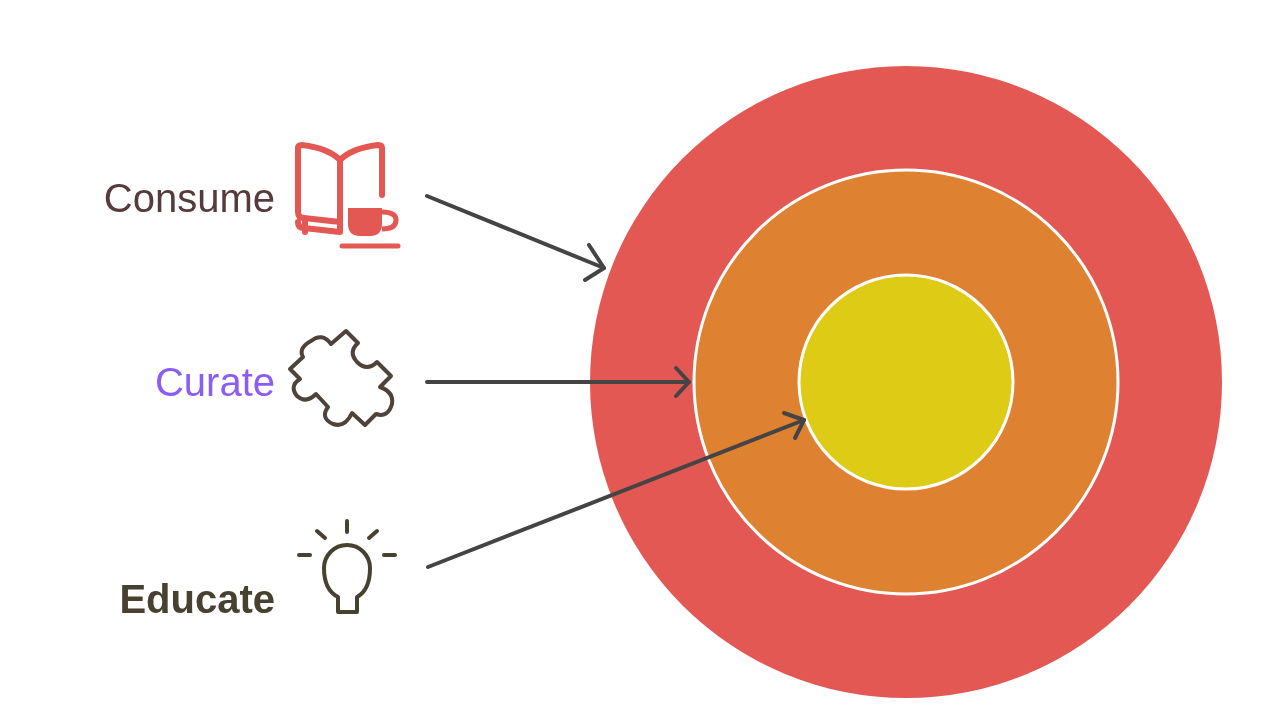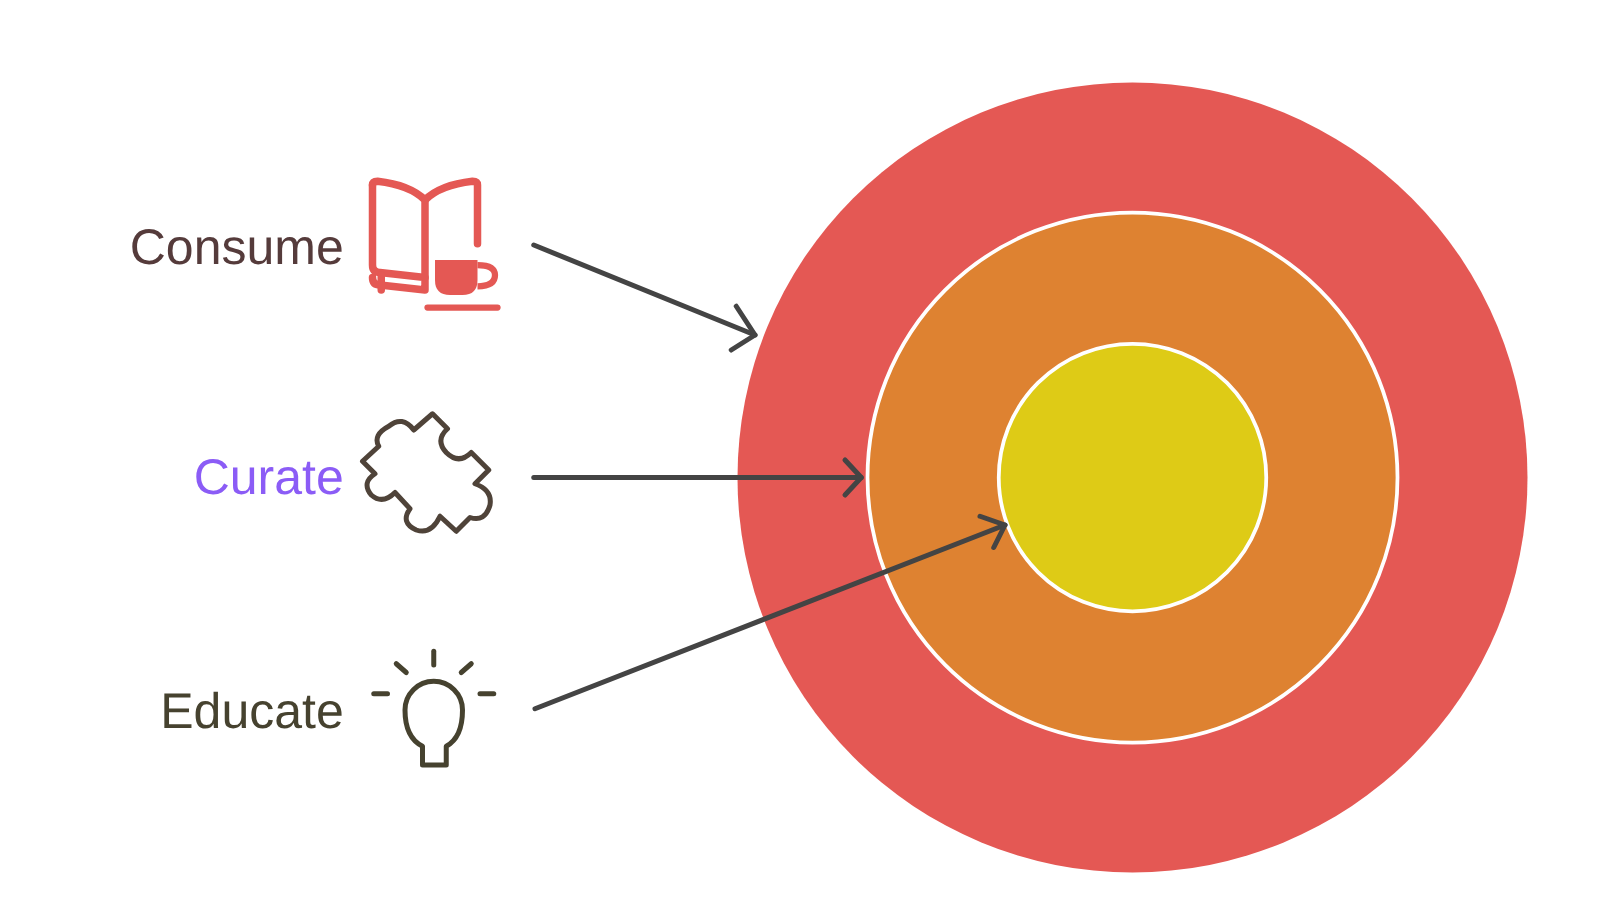--- a/index.html
+++ b/index.html
@@ -25,21 +25,21 @@
       position: absolute;
       font-family: "Liberation Sans", "DejaVu Sans", sans-serif;
       font-size: 40px;
       line-height: 48px;
       text-align: right;
       white-space: nowrap;
       letter-spacing: 0px;
     }
     .label-consume { right: 1017px; top: 174px; }
     .label-curate  { right: 1017px; top: 358px; }
-    .label-educate { right: 1017px; top: 545px; }
+    .label-educate { right: 1017px; top: 575px; font-weight: bold; }
   </style>
 </head>
 <body>
 
 <div class="canvas">
 
   <svg class="diagram" width="1280" height="720" viewBox="0 0 1280 720" xmlns="http://www.w3.org/2000/svg">
 
     <g>
       <circle cx="906" cy="382" r="316" fill="#e45854"></circle>

